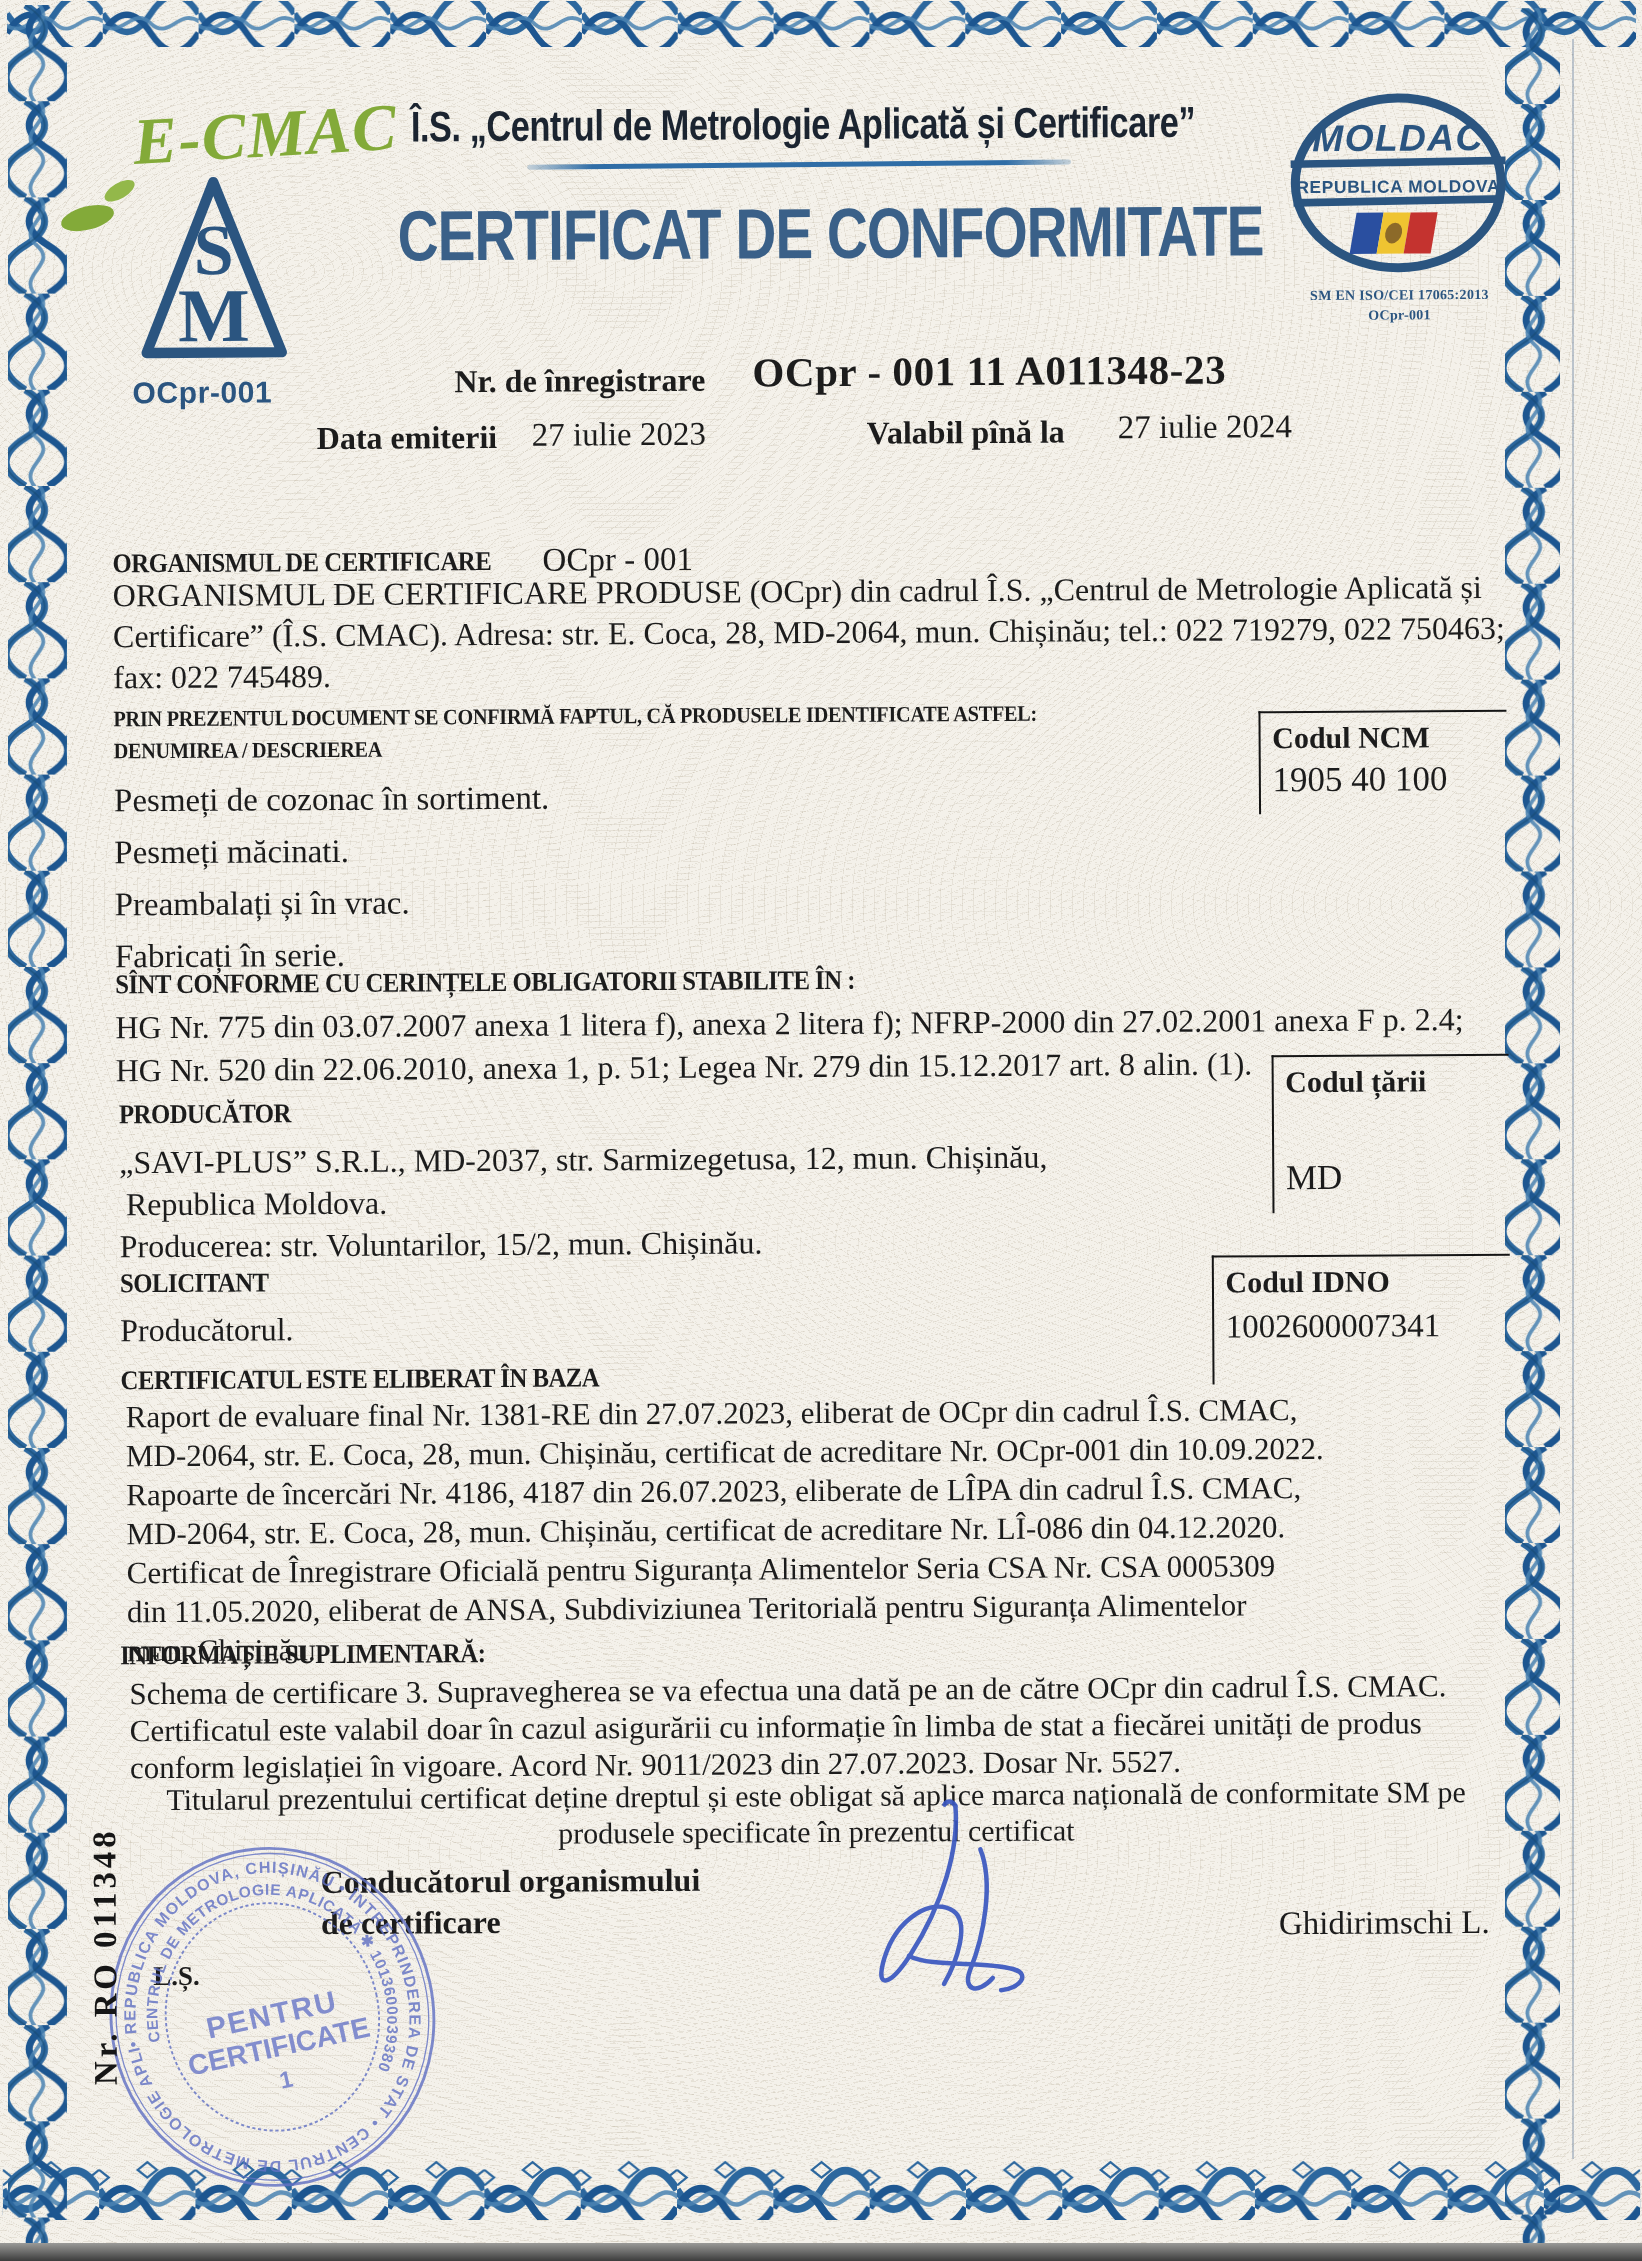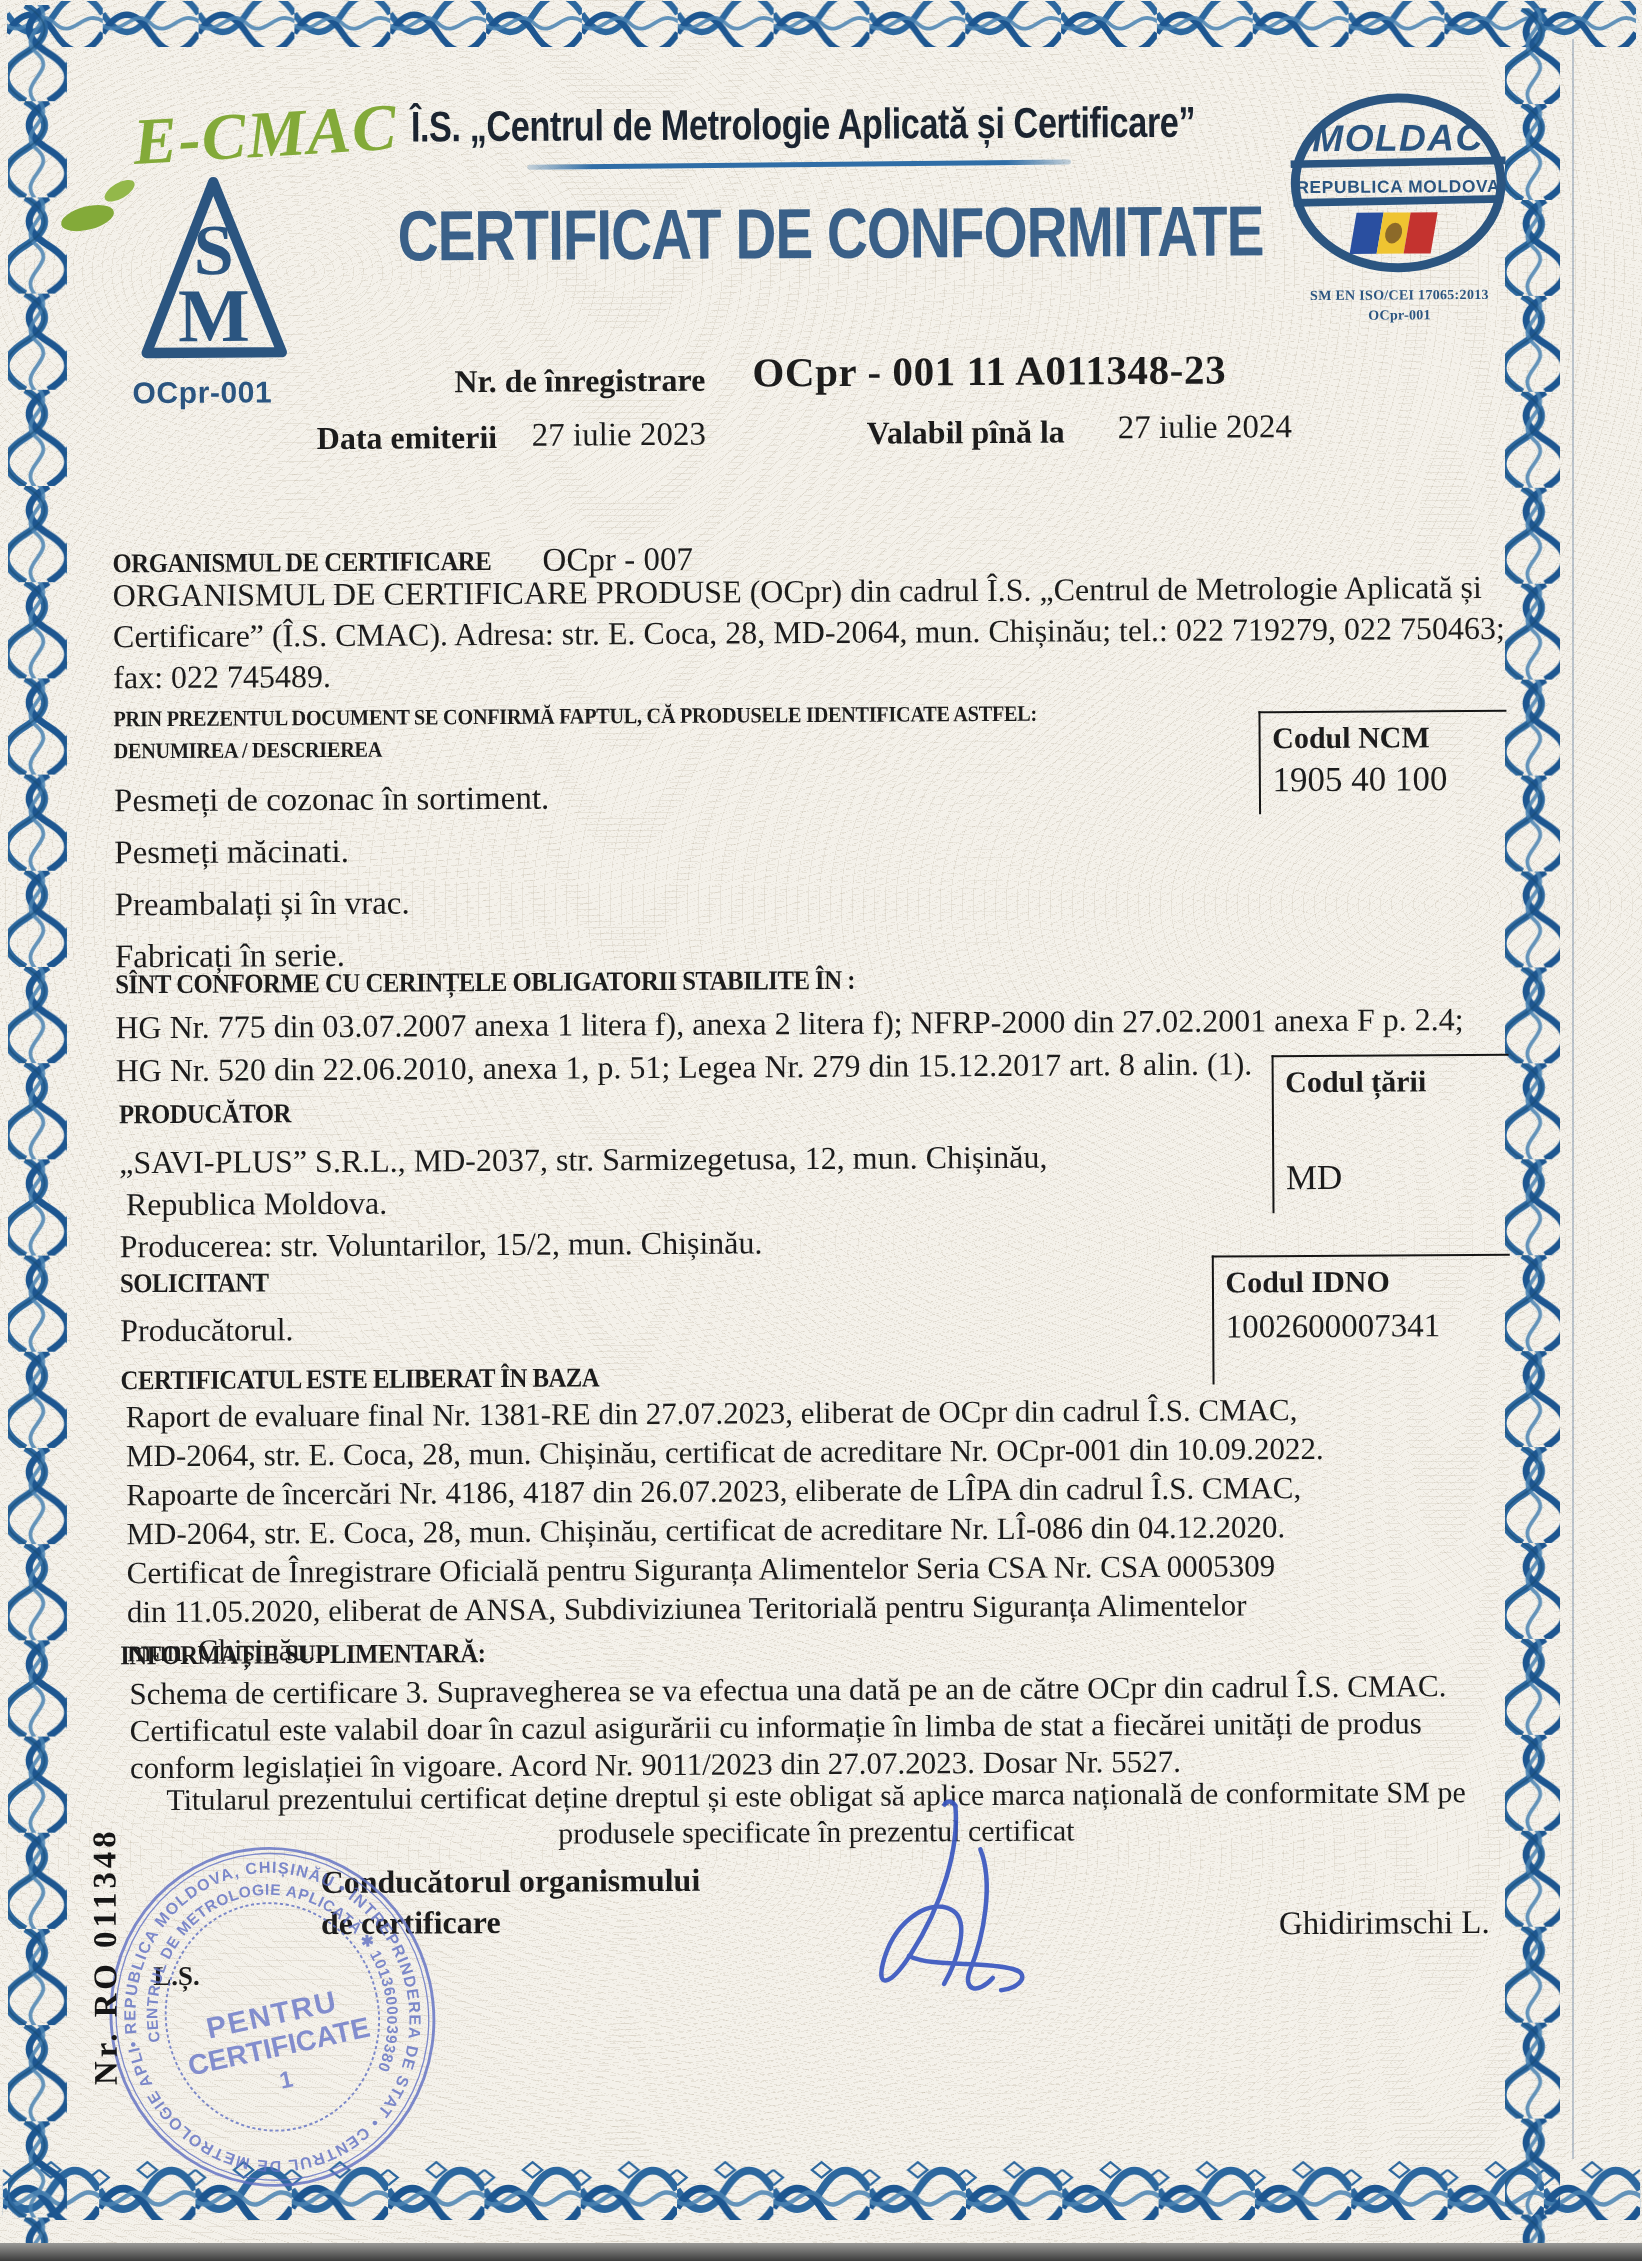--- a/index.html
+++ b/index.html
@@ -127,21 +127,21 @@
     <div class="abs reglabel" style="left:459px;top:361px;">Nr. de înregistrare</div>
     <div class="abs regnum" style="left:757px;top:348px;">OCpr - 001 11 A011348-23</div>
     <div class="abs reglabel" style="left:321px;top:417px;">Data emiterii</div>
     <div class="abs regvalue" style="left:536px;top:415px;">27 iulie 2023</div>
     <div class="abs reglabel" style="left:871px;top:415px;">Valabil pînă la</div>
     <div class="abs regvalue" style="left:1122px;top:411px;">27 iulie 2024</div>
 
     <div class="abs" style="left:116px;top:544px;">
       <span class="hcond h1">ORGANISMUL DE CERTIFICARE</span>
     </div>
-    <div class="abs regvalue" style="left:546px;top:540px;">OCpr - 007</div>
+    <div class="abs regvalue" style="left:546px;top:540px;">OCpr - 001</div>
     <div class="abs body49" style="left:116px;top:571px;">
       <div>ORGANISMUL DE CERTIFICARE PRODUSE (OCpr) din cadrul Î.S. „Centrul de Metrologie Aplicată și</div>
       <div>Certificare” (Î.S. CMAC). Adresa: str. E. Coca, 28, MD-2064, mun. Chișinău; tel.: 022 719279, 022 750463;</div>
       <div>fax: 022 745489.</div>
     </div>
 
     <div class="abs" style="left:116px;top:702px;">
       <span class="hcond h2">PRIN  PREZENTUL DOCUMENT SE CONFIRMĂ FAPTUL, CĂ PRODUSELE IDENTIFICATE ASTFEL:</span>
     </div>
     <div class="abs" style="left:116px;top:734px;">

